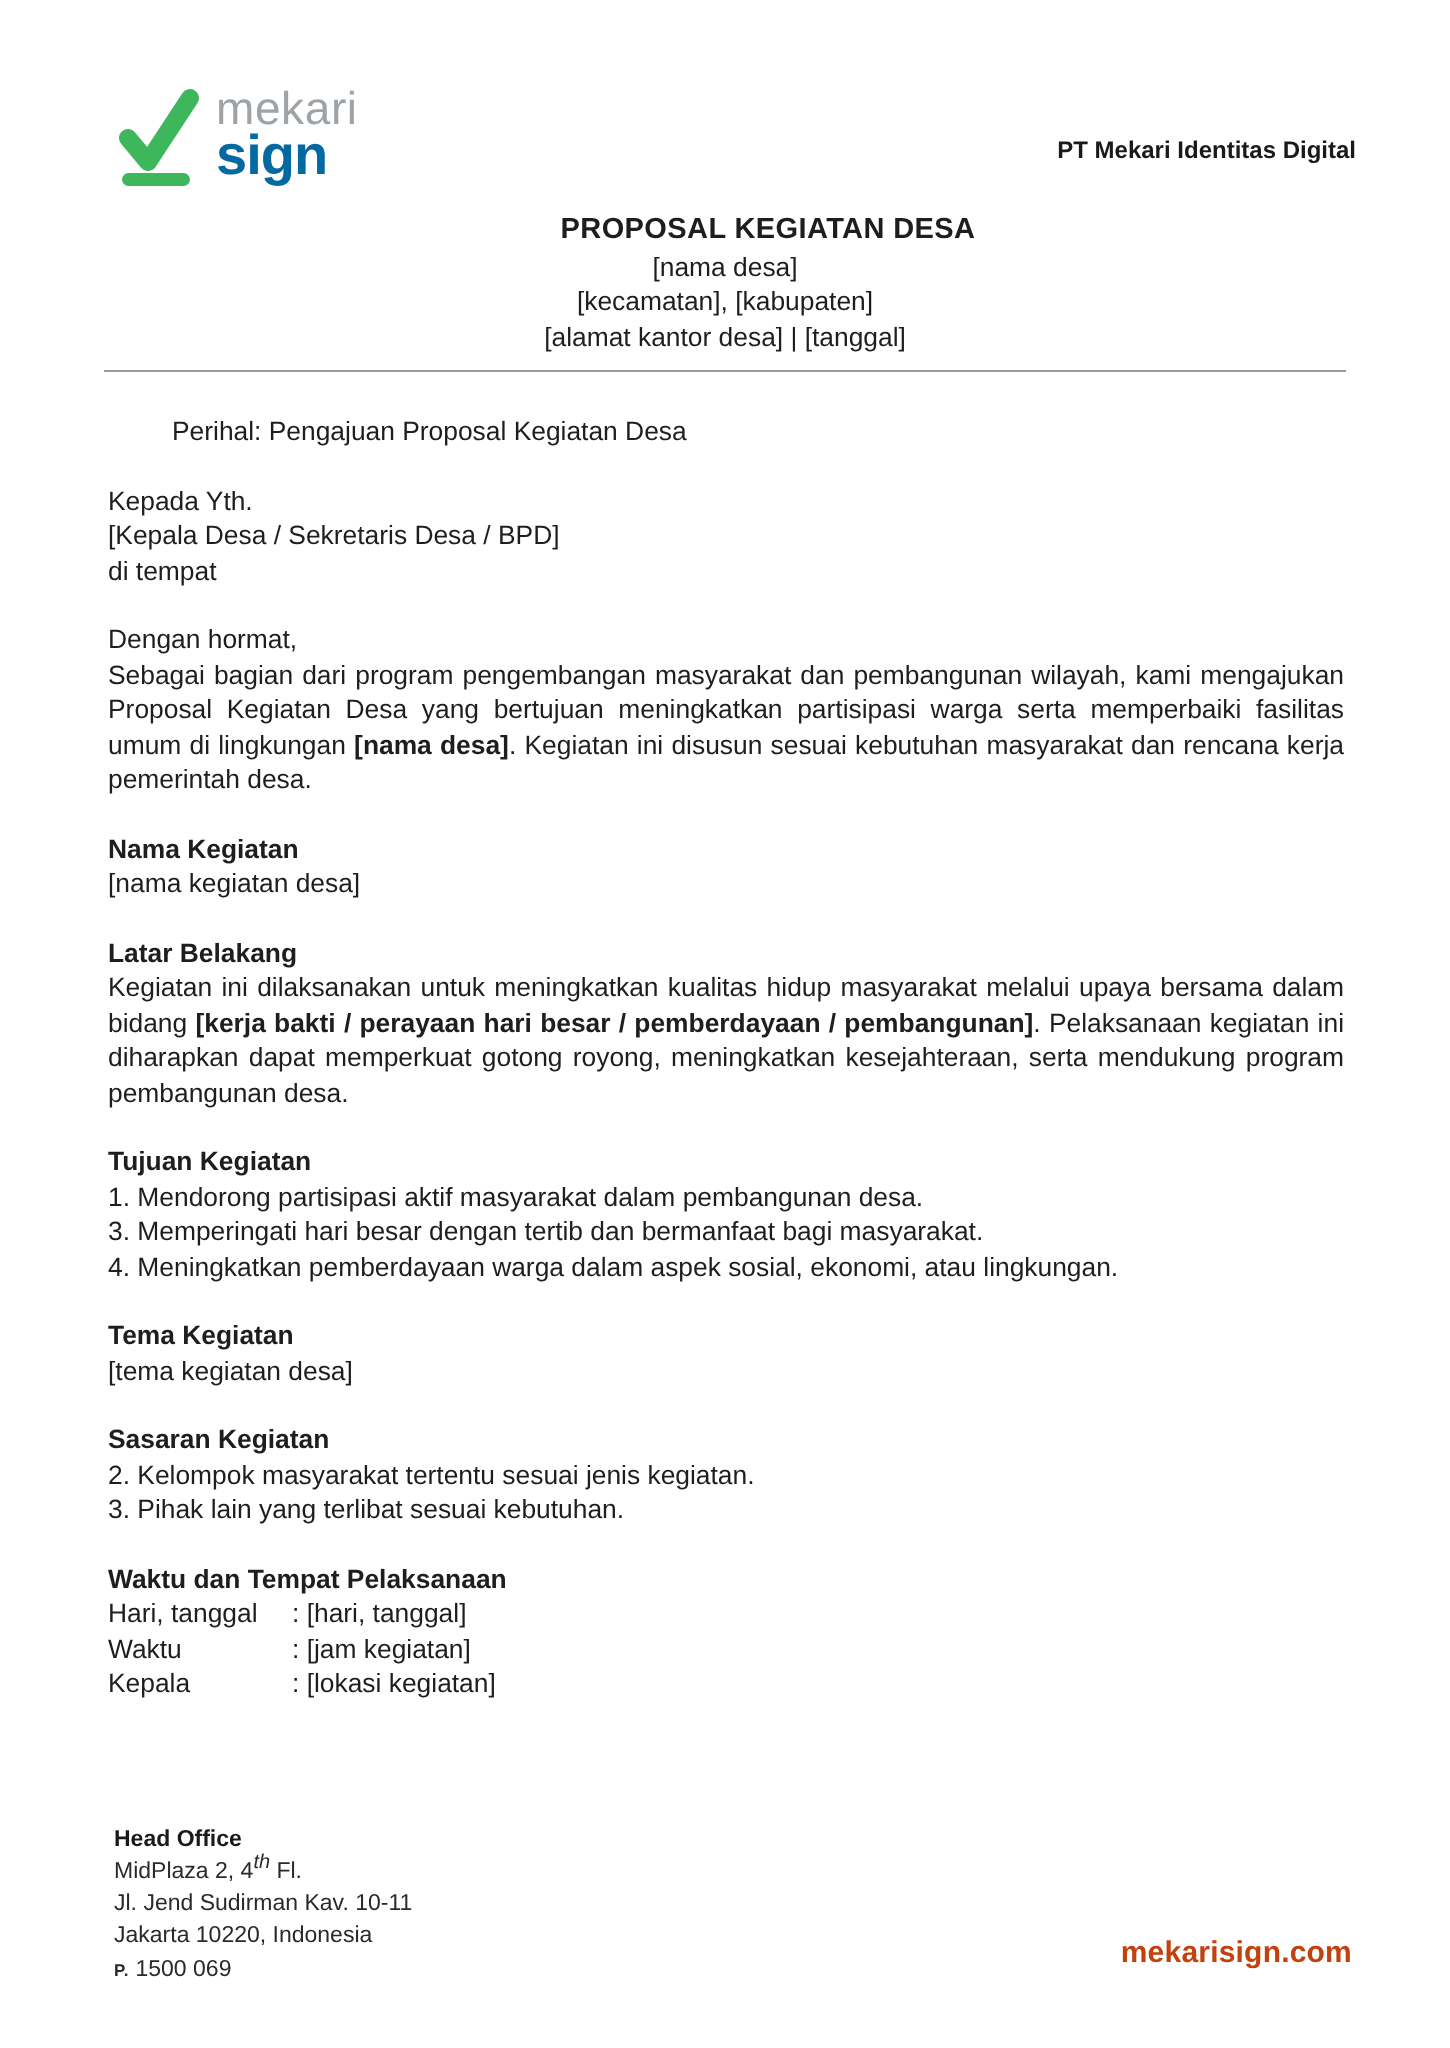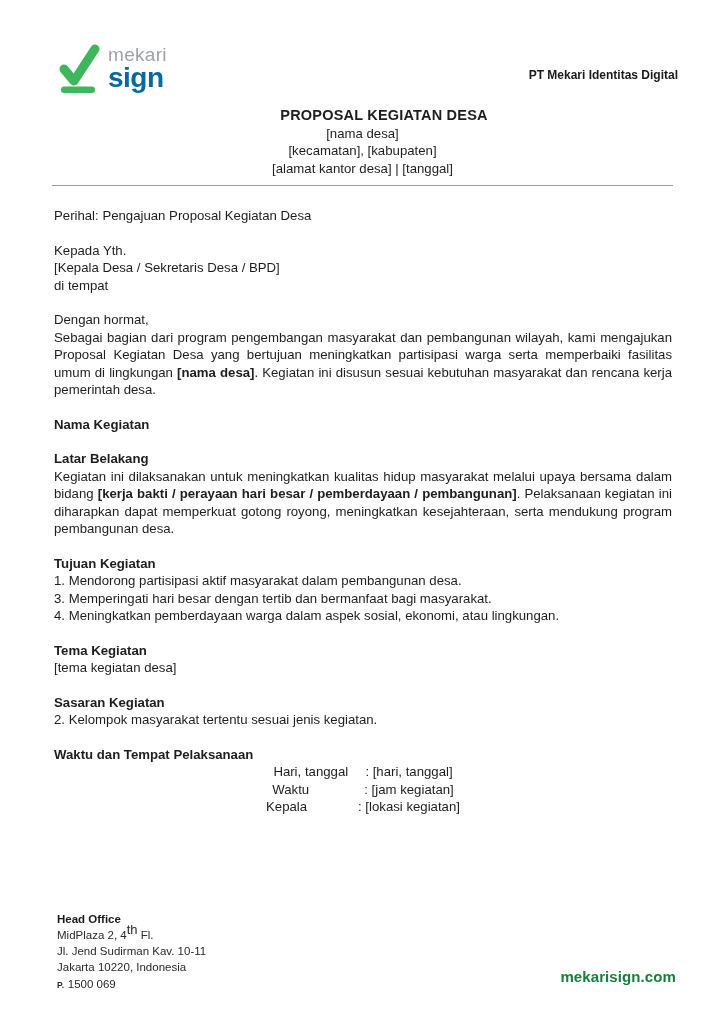--- a/index.html
+++ b/index.html
@@ -19,21 +19,21 @@
   .header {
     display: flex;
     justify-content: space-between;
     align-items: flex-start;
     padding: 43px 47px 0 57px;
   }
   .logo { display: flex; align-items: flex-start; gap: 7px; }
   .logo svg { display: block; }
   .logo-text { display: flex; flex-direction: column; padding-top: 1px; }
   .logo-top {
-    font-size: 19px; font-weight: 500; color: #9ea3a7;
+    font-size: 23px; font-weight: 500; color: #9ea3a7;
     line-height: 21px; letter-spacing: 0.3px;
   }
   .logo-bottom {
     font-size: 28px; font-weight: 700; color: #0369a1;
     line-height: 26px; letter-spacing: -0.5px;
   }
   .company { font-size: 12px; font-weight: 700; color: #1a1a1a; margin-top: 25px; }
 
   
   .title-block {
@@ -50,46 +50,46 @@
     margin: 8px 52px 0 52px;
   }
 
   
   .doc-main {
     padding: 0 53px 0 54px;
     font-size: 13.2px;
     line-height: 17.5px;
   }
   .block { margin-top: 17px; }
-  .block-first { margin-top: 21px; }
+  .block-first { margin-top: 21px; margin-left: 32px; }
   .heading { font-weight: 700; }
   .justify { text-align: justify; }
   .bold { font-weight: 700; }
-  .wt-row { display: flex; justify-content: center; }
+  .wt-row { display: flex; }
   .wt-label { width: 92px; flex: none; }
 
   
   .footer-left {
     position: absolute;
     left: 57px;
     bottom: 31px;
     font-size: 11.5px;
     line-height: 16.3px;
     color: #2a2a2a;
   }
   .office-title { font-weight: 700; color: #1a1a1a; }
-  .footer-left sup { font-size: 13px; line-height: 0; }
+  .footer-left sup { font-size: 10px; line-height: 0; font-style: italic; }
   .phone-label { font-size: 8.5px; font-weight: 600; letter-spacing: 0.3px; }
   .footer-site {
     position: absolute;
     right: 49px;
     bottom: 39px;
     font-size: 15px;
     font-weight: 700;
-    color: #15803d;
+    color: #c2410c;
     letter-spacing: 0.1px;
   }
 </style>
 </head>
 <body>
 
 <div class="page">
 
   <div class="header">
     <div class="logo">
@@ -126,20 +126,21 @@
       <div>di tempat</div>
     </div>
 
     <div class="block">
       <div>Dengan hormat,</div>
       <div class="justify"><span>Sebagai bagian dari program pengembangan masyarakat dan pembangunan wilayah, kami mengajukan Proposal Kegiatan Desa yang bertujuan meningkatkan partisipasi warga serta memperbaiki fasilitas umum di lingkungan </span><span class="bold">[nama desa]</span><span>. Kegiatan ini disusun sesuai kebutuhan masyarakat dan rencana kerja pemerintah desa.</span></div>
     </div>
 
     <div class="block">
       <div class="heading">Nama Kegiatan</div>
+      <div>[nama kegiatan desa]</div>
     </div>
 
     <div class="block">
       <div class="heading">Latar Belakang</div>
       <div class="justify"><span>Kegiatan ini dilaksanakan untuk meningkatkan kualitas hidup masyarakat melalui upaya bersama dalam bidang </span><span class="bold">[kerja bakti / perayaan hari besar / pemberdayaan / pembangunan]</span><span>. Pelaksanaan kegiatan ini diharapkan dapat memperkuat gotong royong, meningkatkan kesejahteraan, serta mendukung program pembangunan desa.</span></div>
     </div>
 
     <div class="block">
       <div class="heading">Tujuan Kegiatan</div>
       <div>1. Mendorong partisipasi aktif masyarakat dalam pembangunan desa.</div>
@@ -148,20 +149,21 @@
     </div>
 
     <div class="block">
       <div class="heading">Tema Kegiatan</div>
       <div>[tema kegiatan desa]</div>
     </div>
 
     <div class="block">
       <div class="heading">Sasaran Kegiatan</div>
       <div>2. Kelompok masyarakat tertentu sesuai jenis kegiatan.</div>
+      <div>3. Pihak lain yang terlibat sesuai kebutuhan.</div>
     </div>
 
     <div class="block">
       <div class="heading">Waktu dan Tempat Pelaksanaan</div>
       <div class="wt-row">
         <span class="wt-label">Hari, tanggal</span>
         <span>: [hari, tanggal]</span>
       </div>
       <div class="wt-row">
         <span class="wt-label">Waktu</span>

